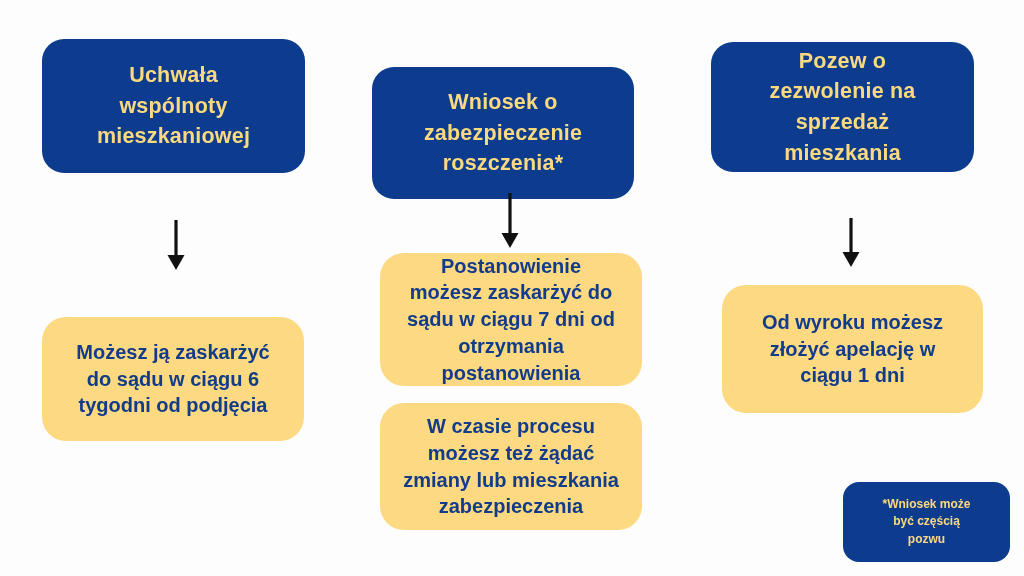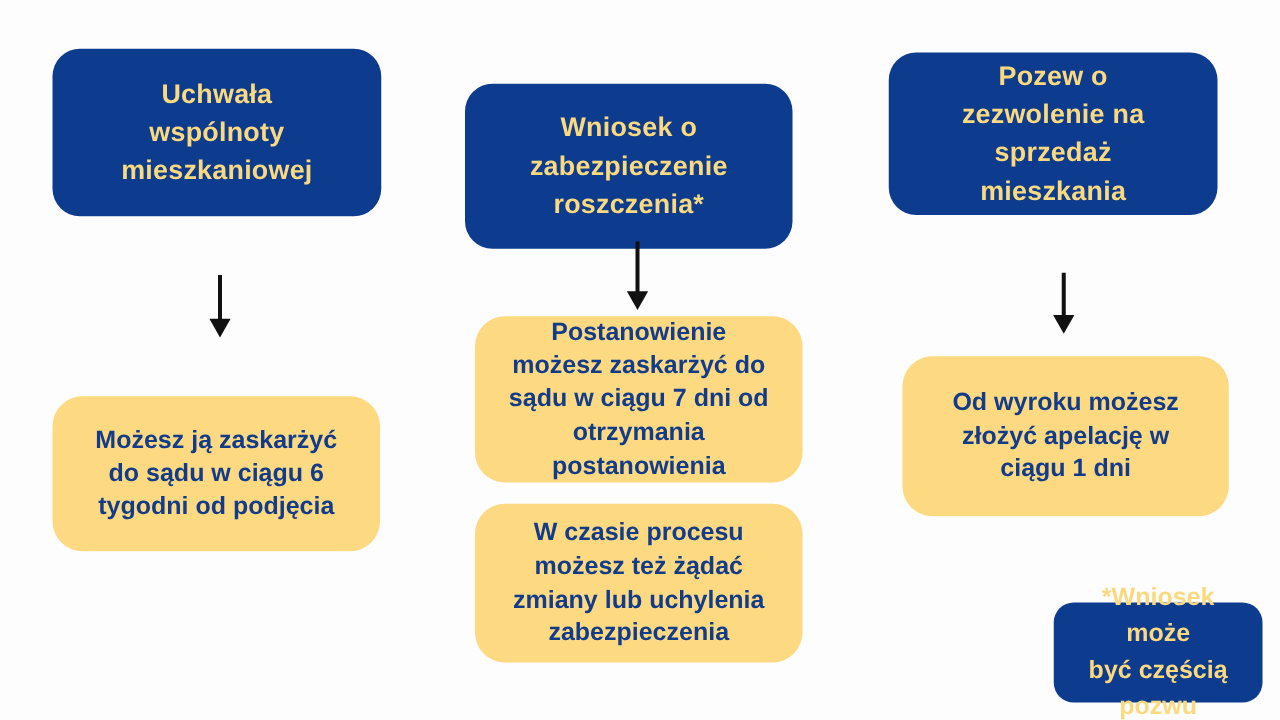--- a/index.html
+++ b/index.html
@@ -43,21 +43,21 @@
   .node.result {
     background: var(--yellow);
     color: var(--text-blue);
     font-size: 20px;
     line-height: 1.34;
     border-radius: 24px;
   }
   .node.note {
     background: var(--blue);
     color: var(--text-yellow);
-    font-size: 20px;
+    font-size: 12px;
     line-height: 1.45;
     border-radius: 16px;
   }
   .arrow {
     position: absolute;
     color: var(--arrow);
   }
   
   #header-1 { left: 42px;  top: 39px;  width: 263px; height: 134px; }
   #header-2 { left: 372px; top: 43px;  width: 262px; height: 132px; margin-top: 24px; }
@@ -109,21 +109,21 @@
 tygodni od podjęcia</div>
 
   <div class="node result" id="result-2">Postanowienie
 możesz zaskarżyć do
 sądu w ciągu 7 dni od
 otrzymania
 postanowienia</div>
 
   <div class="node result" id="extra-2">W czasie procesu
 możesz też żądać
-zmiany lub uchylenia
+zmiany lub mieszkania
 zabezpieczenia</div>
 
   <div class="node result" id="result-3">Od wyroku możesz
 złożyć apelację w
 ciągu 1 dni</div>
 
   <div class="node note" id="footnote">*Wniosek może
 być częścią
 pozwu</div>
 

